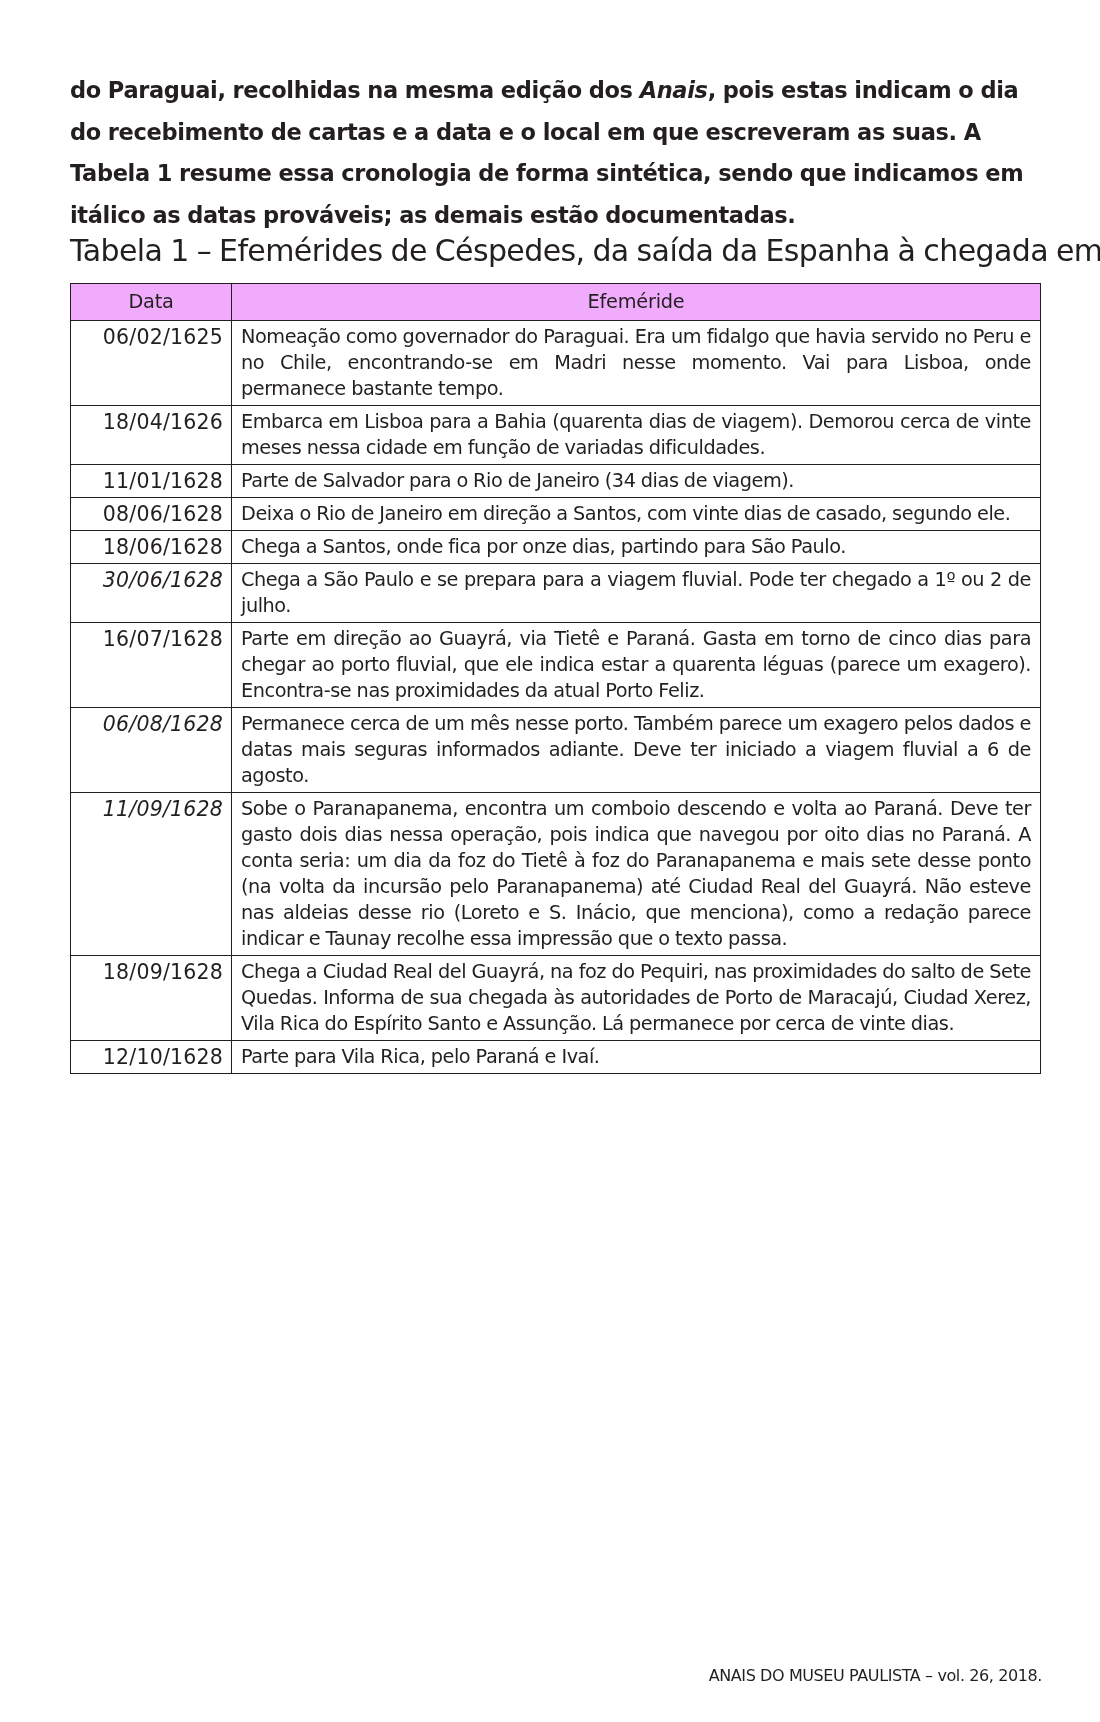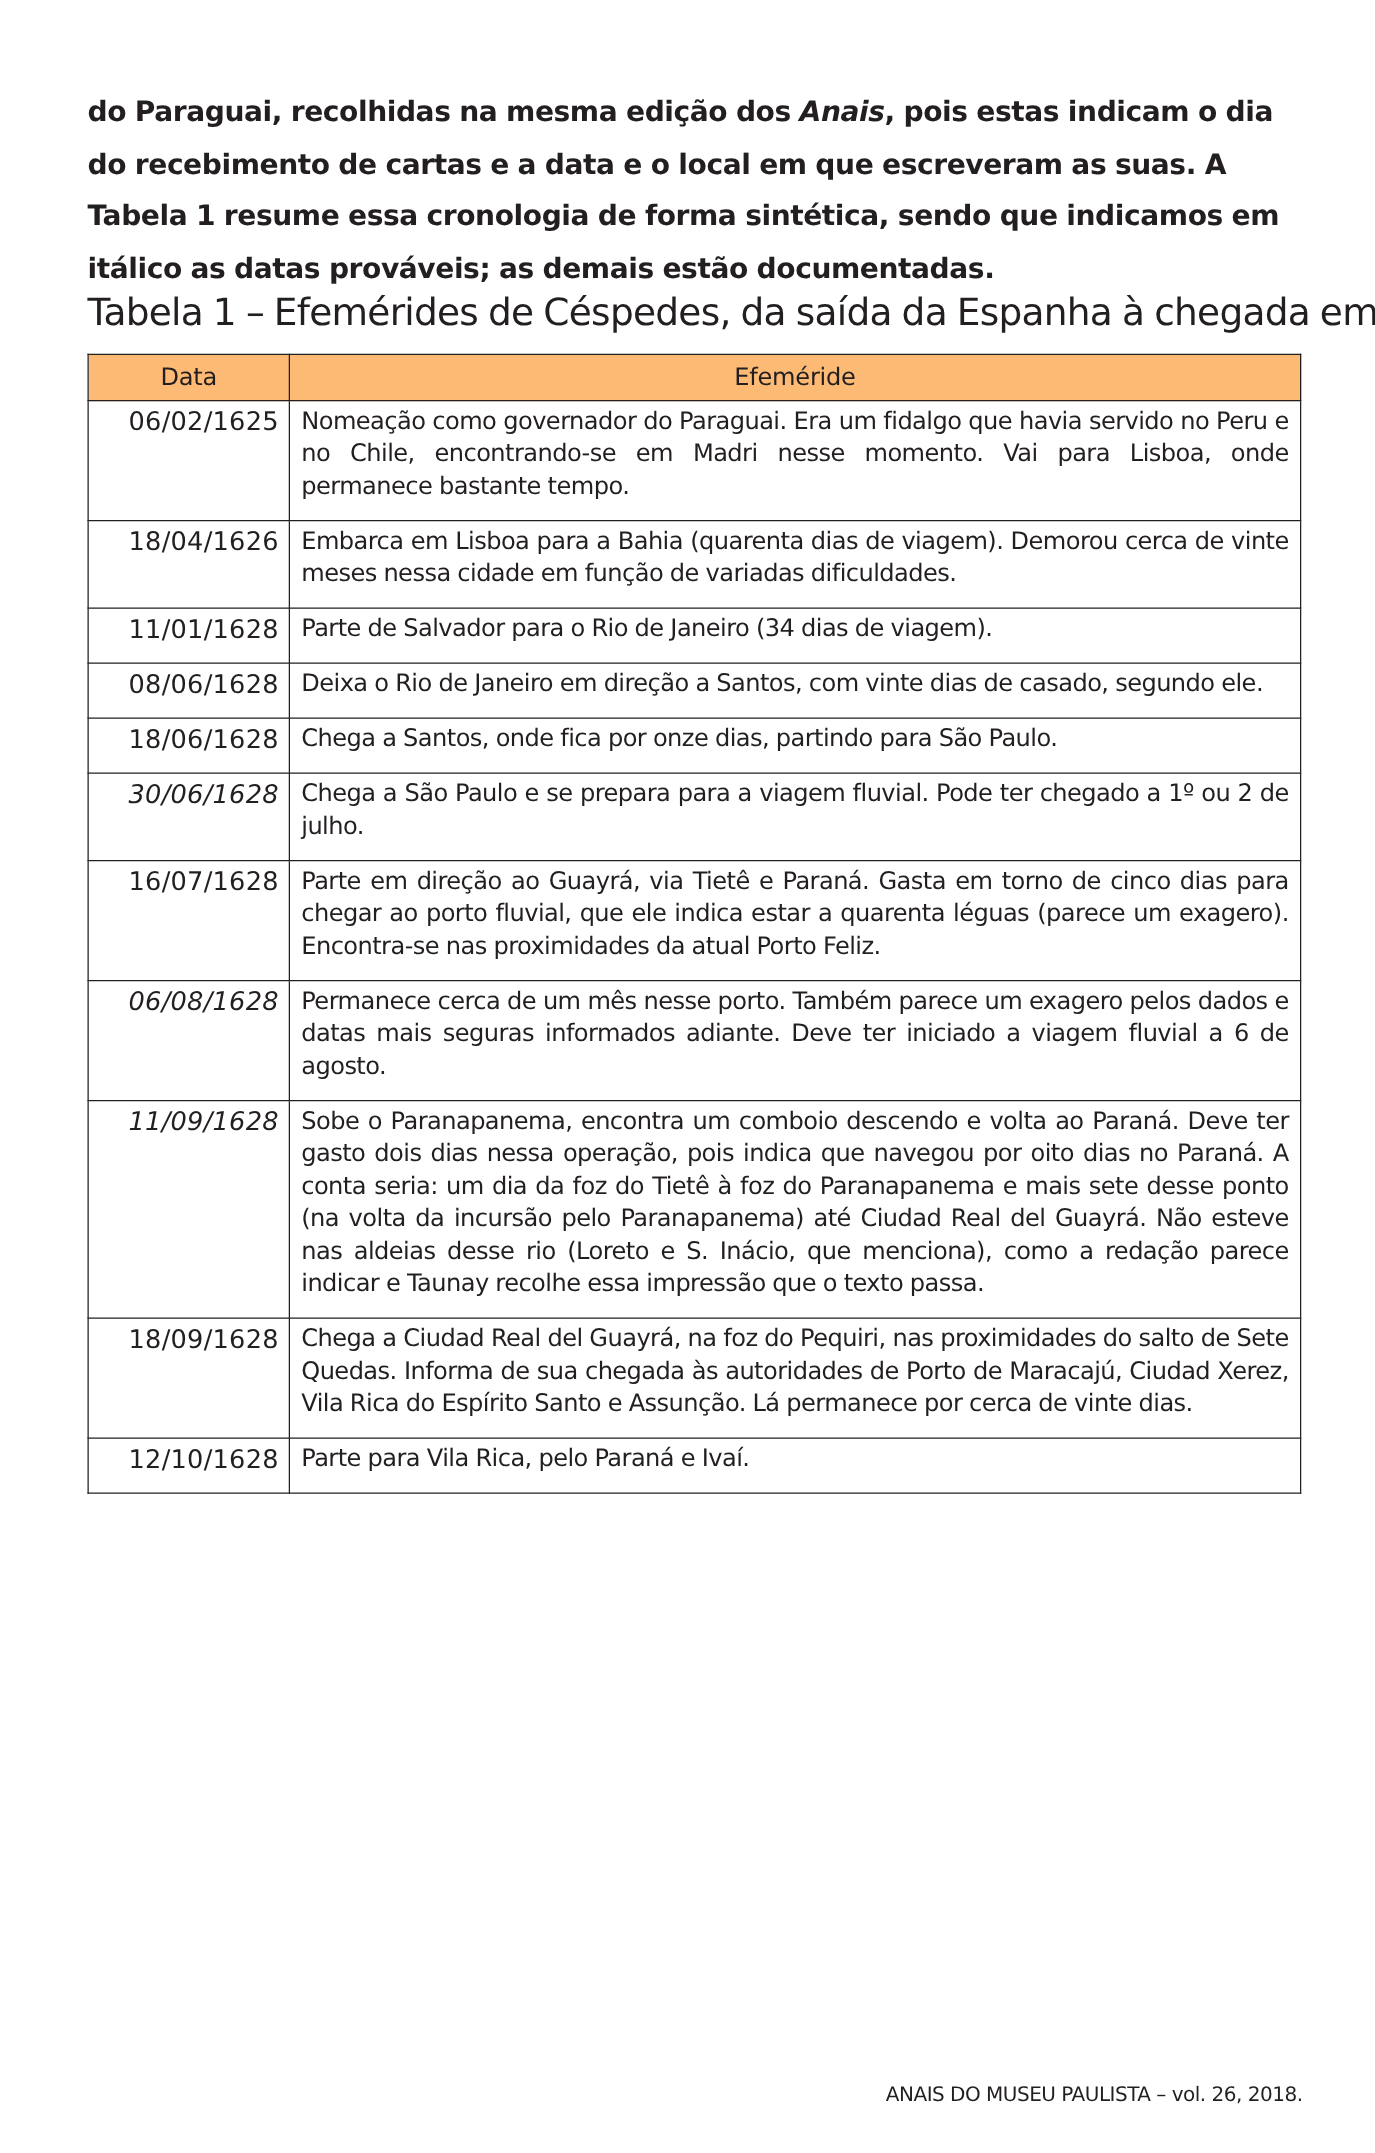--- a/index.html
+++ b/index.html
@@ -40,32 +40,32 @@
     }
     table.efem {
       margin-top: 17px;
       width: 971px;
       border-collapse: collapse;
       border: 1.5px solid #231f20;
       font-size: 19.3px;
       line-height: 26px;
     }
     table.efem th {
-      background: #fdba74;
+      background: #f0abfc;
       font-weight: normal;
       text-align: center;
       border: 1.5px solid #231f20;
       padding: 3px 6px 3px 6px;
       height: 30px;
       letter-spacing: -0.2px;
     }
     table.efem td {
       border: 1.5px solid #231f20;
       vertical-align: top;
-      padding: 3px 9px 14px 9px;
+      padding: 3px 9px 3px 9px;
     }
     table.efem td.date {
       width: 148px;
       text-align: right;
       white-space: nowrap;
       letter-spacing: 0.2px;
       font-size: 20.5px;
       padding-right: 8px;
       padding-left: 4px;
     }

